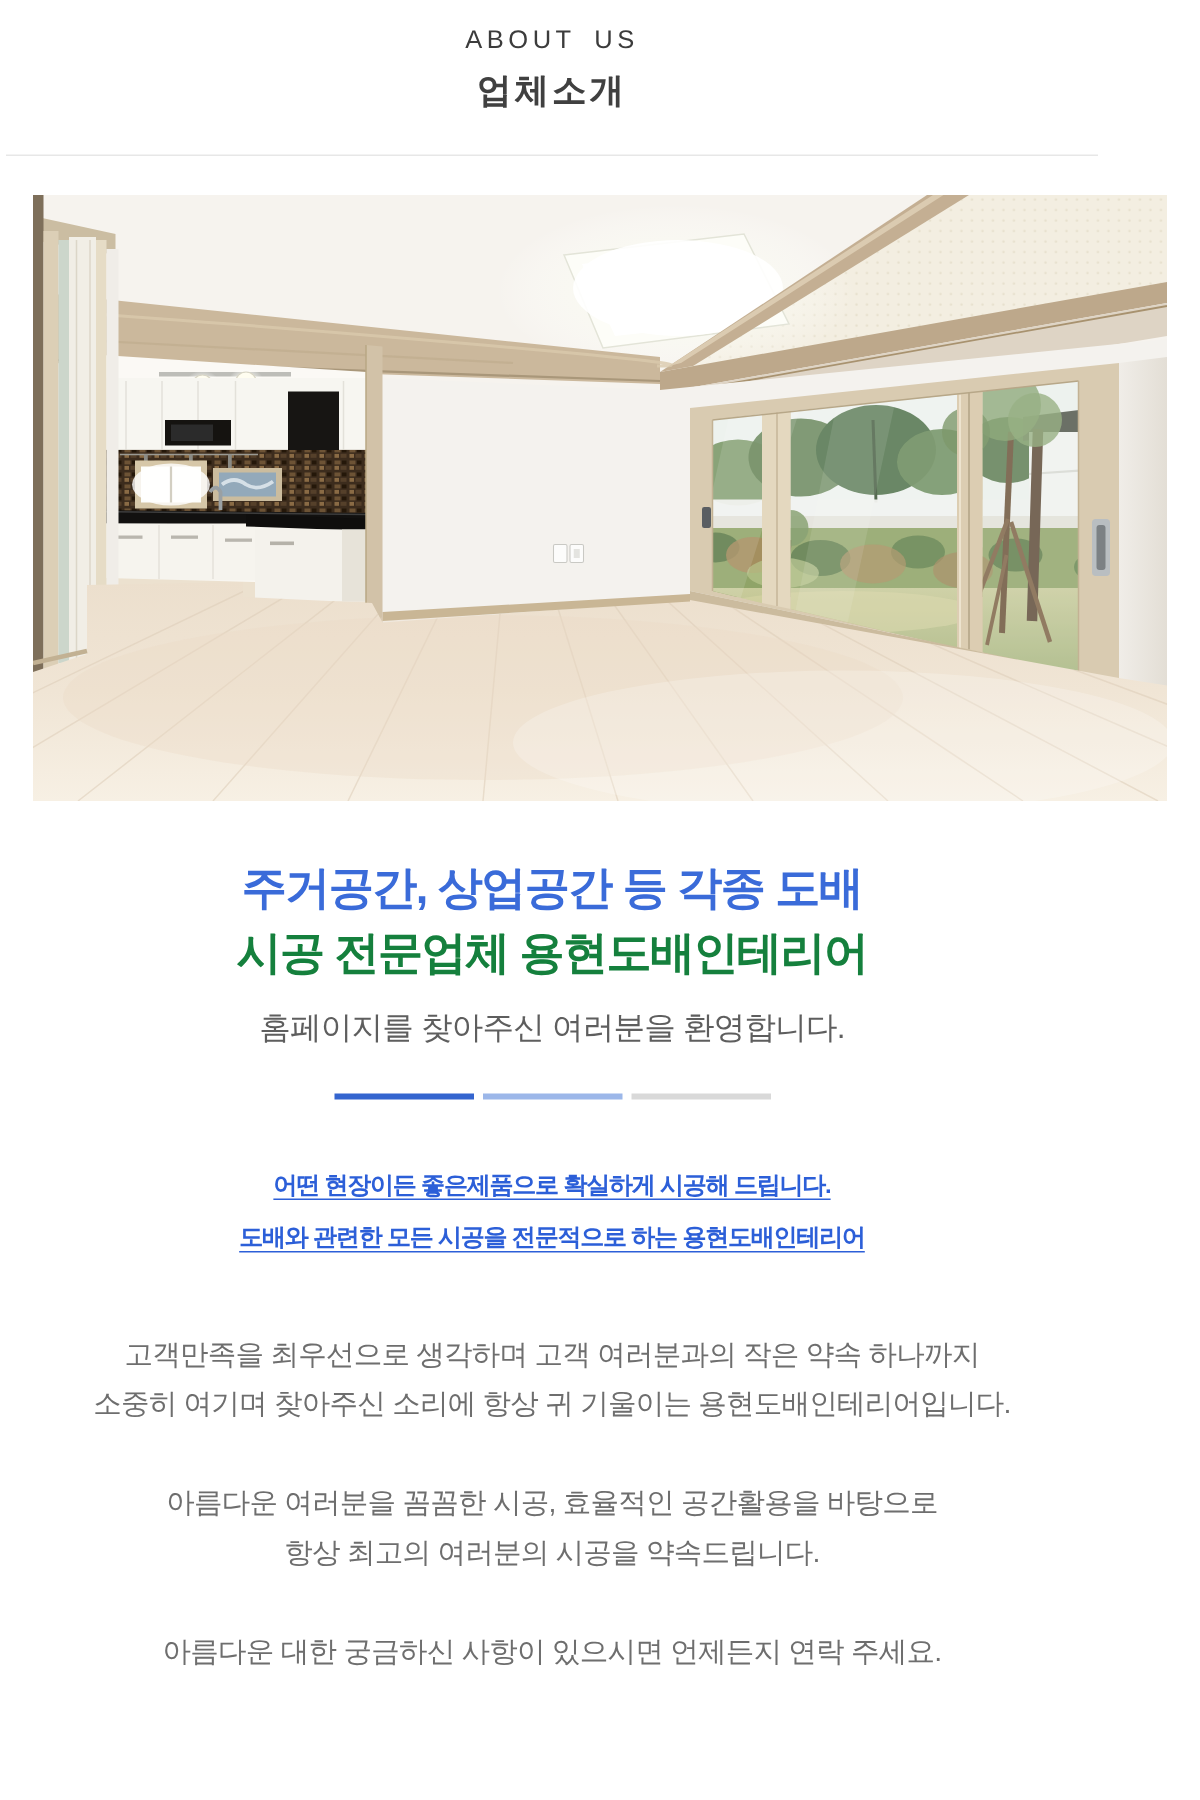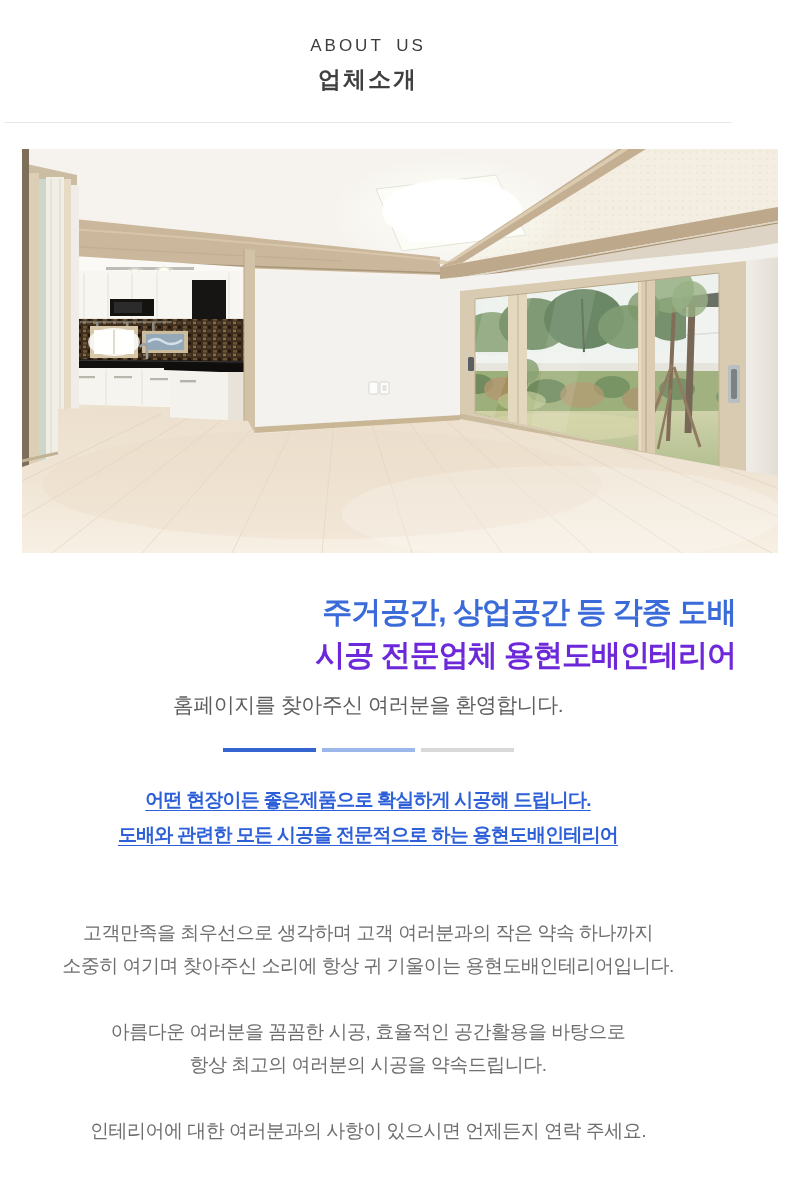--- a/index.html
+++ b/index.html
@@ -1,39 +1,39 @@
 <!DOCTYPE html>
 <html><head>
 <meta charset="utf-8">
 <style>
   html,body{margin:0;padding:0;}
   body{
     width:800px;height:1200px;margin:0 auto;background:#ffffff;
     font-family:"Liberation Sans","DejaVu Sans",sans-serif;
     -webkit-font-smoothing:antialiased;overflow:hidden;
   }
-  .page{width:736px;padding-top:36px;box-sizing:border-box;text-align:center;}
+  .page{width:736px;padding-top:17px;box-sizing:border-box;text-align:center;}
   .eyebrow{font-size:17px;letter-spacing:3px;word-spacing:5px;color:#3c3c3c;font-weight:400;}
   .title{font-size:23px;font-weight:700;color:#404040;margin:8px 0 0;letter-spacing:2px;}
   .top-rule{border:0;border-top:1px solid #e7e7e7;margin:27px 4px 0;}
   .photo{margin:26px auto 0;width:756px;height:404px;overflow:hidden;background:#f2efe9;}
   .photo svg{display:block;}
-  .headline{margin:37px 0 0;font-size:30px;line-height:43px;font-weight:700;letter-spacing:-1px;text-align:right;}
+  .headline{margin:37px 0 0;font-size:30px;line-height:43px;font-weight:700;letter-spacing:-1px;}
   .accent{color:#3a6bd9;}
-  .rest{color:#6d28d9;}
+  .rest{color:#15803d;}
   .welcome{margin:14px 4px 0;font-size:21px;line-height:30px;color:#5e5e5e;letter-spacing:-0.5px;}
   .bars{margin-top:28px;display:flex;justify-content:center;gap:6px;}
   .bar{width:93px;height:4px;display:inline-block;}
   .bar-blue{background:#3465cf;}
   .bar-lblue{background:#9cb7e9;}
   .bar-gray{background:#d9d9d9;}
-  .slogan{margin-top:30px;font-size:19px;line-height:35px;font-weight:700;letter-spacing:-0.8px;}
+  .slogan{margin-top:40px;font-size:16px;line-height:35px;font-weight:700;letter-spacing:-0.8px;}
   .slogan-line{color:#2c5fd8;text-decoration:underline;text-underline-offset:4px;cursor:pointer;}
   .para{margin:33px 0 0;font-size:19px;line-height:33px;color:#6e6e6e;letter-spacing:-0.5px;}
-  .para.first{margin-top:64px;}
+  .para.first{margin-top:44px;}
 </style>
 </head>
 <body>
 
 <div class="page">
 
   <header>
     <div class="eyebrow">ABOUT US</div>
     <h1 class="title">업체소개</h1>
   </header>
@@ -311,17 +311,17 @@
       <span>고객만족을 최우선으로 생각하며 고객 여러분과의 작은 약속 하나까지</span><br>
       <span>소중히 여기며 찾아주신 소리에 항상 귀 기울이는 용현도배인테리어입니다.</span>
     </p>
 
     <p class="para">
       <span>아름다운 여러분을 꼼꼼한 시공, 효율적인 공간활용을 바탕으로</span><br>
       <span>항상 최고의 여러분의 시공을 약속드립니다.</span>
     </p>
 
     <p class="para">
-      <span>인테리어에 대한 여러분과의 사항이 있으시면 언제든지 연락 주세요.</span><br>
+      <span>아름다운 대한 궁금하신 사항이 있으시면 언제든지 연락 주세요.</span><br>
     </p>
   </section>
 
 </div>
 
 </body></html>

